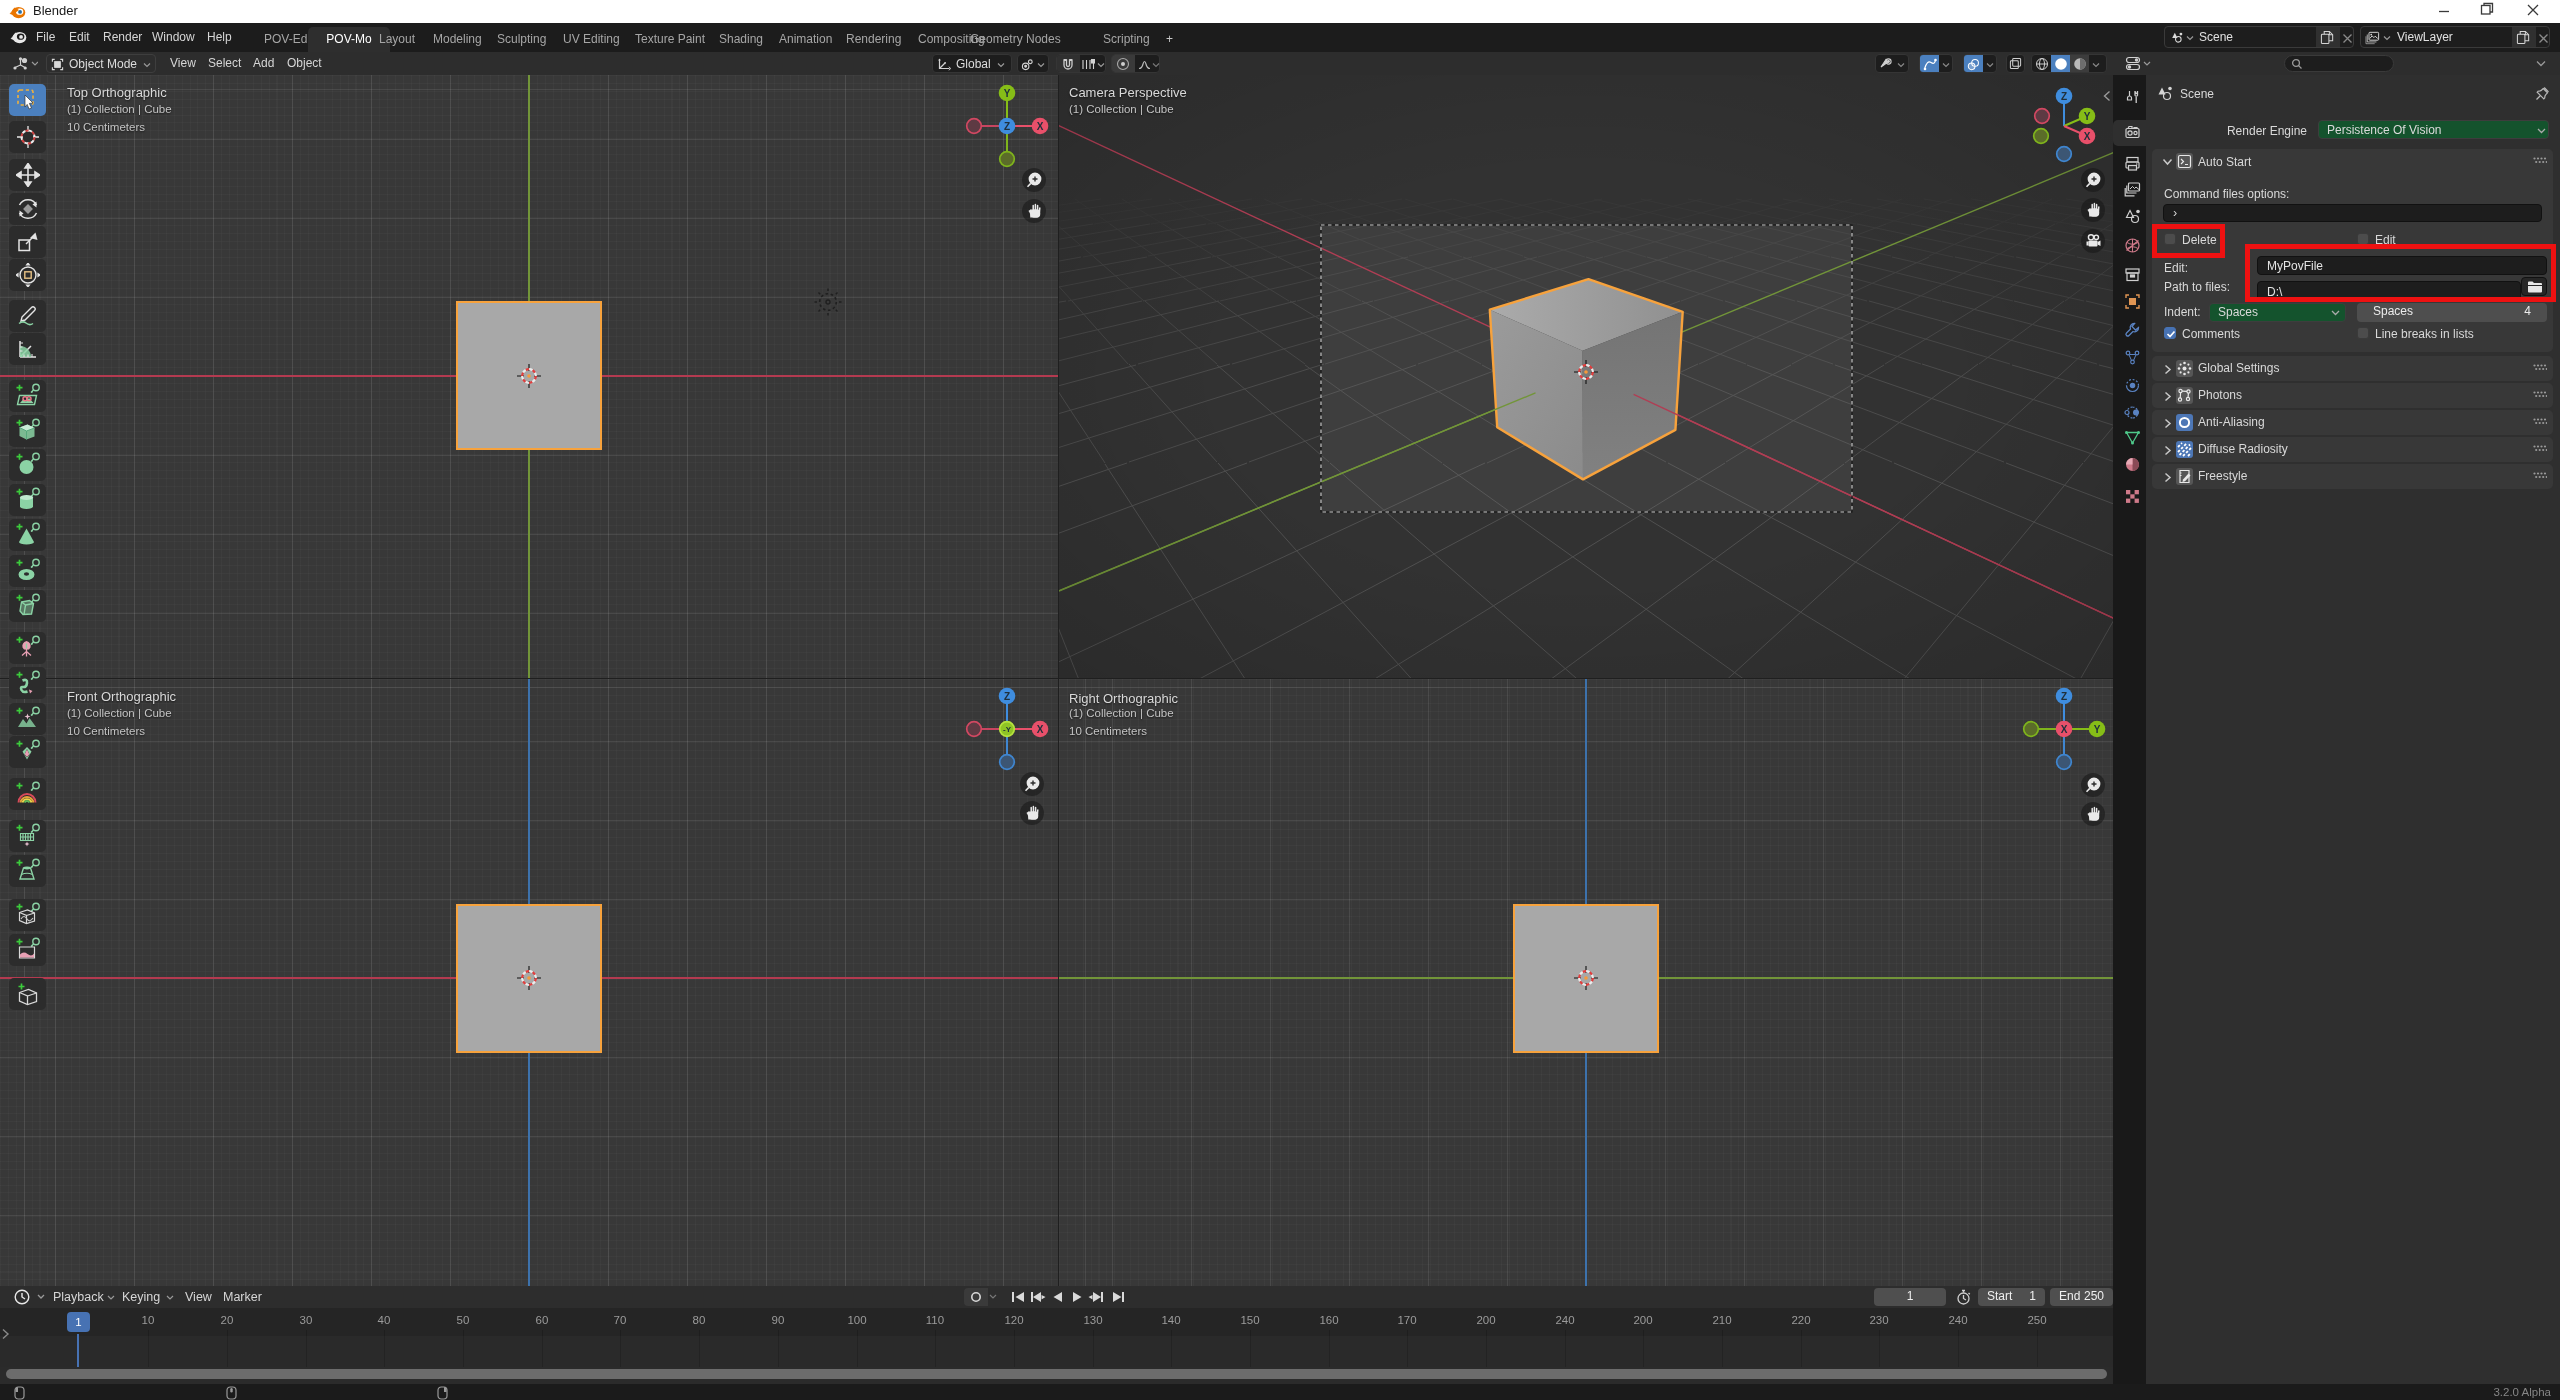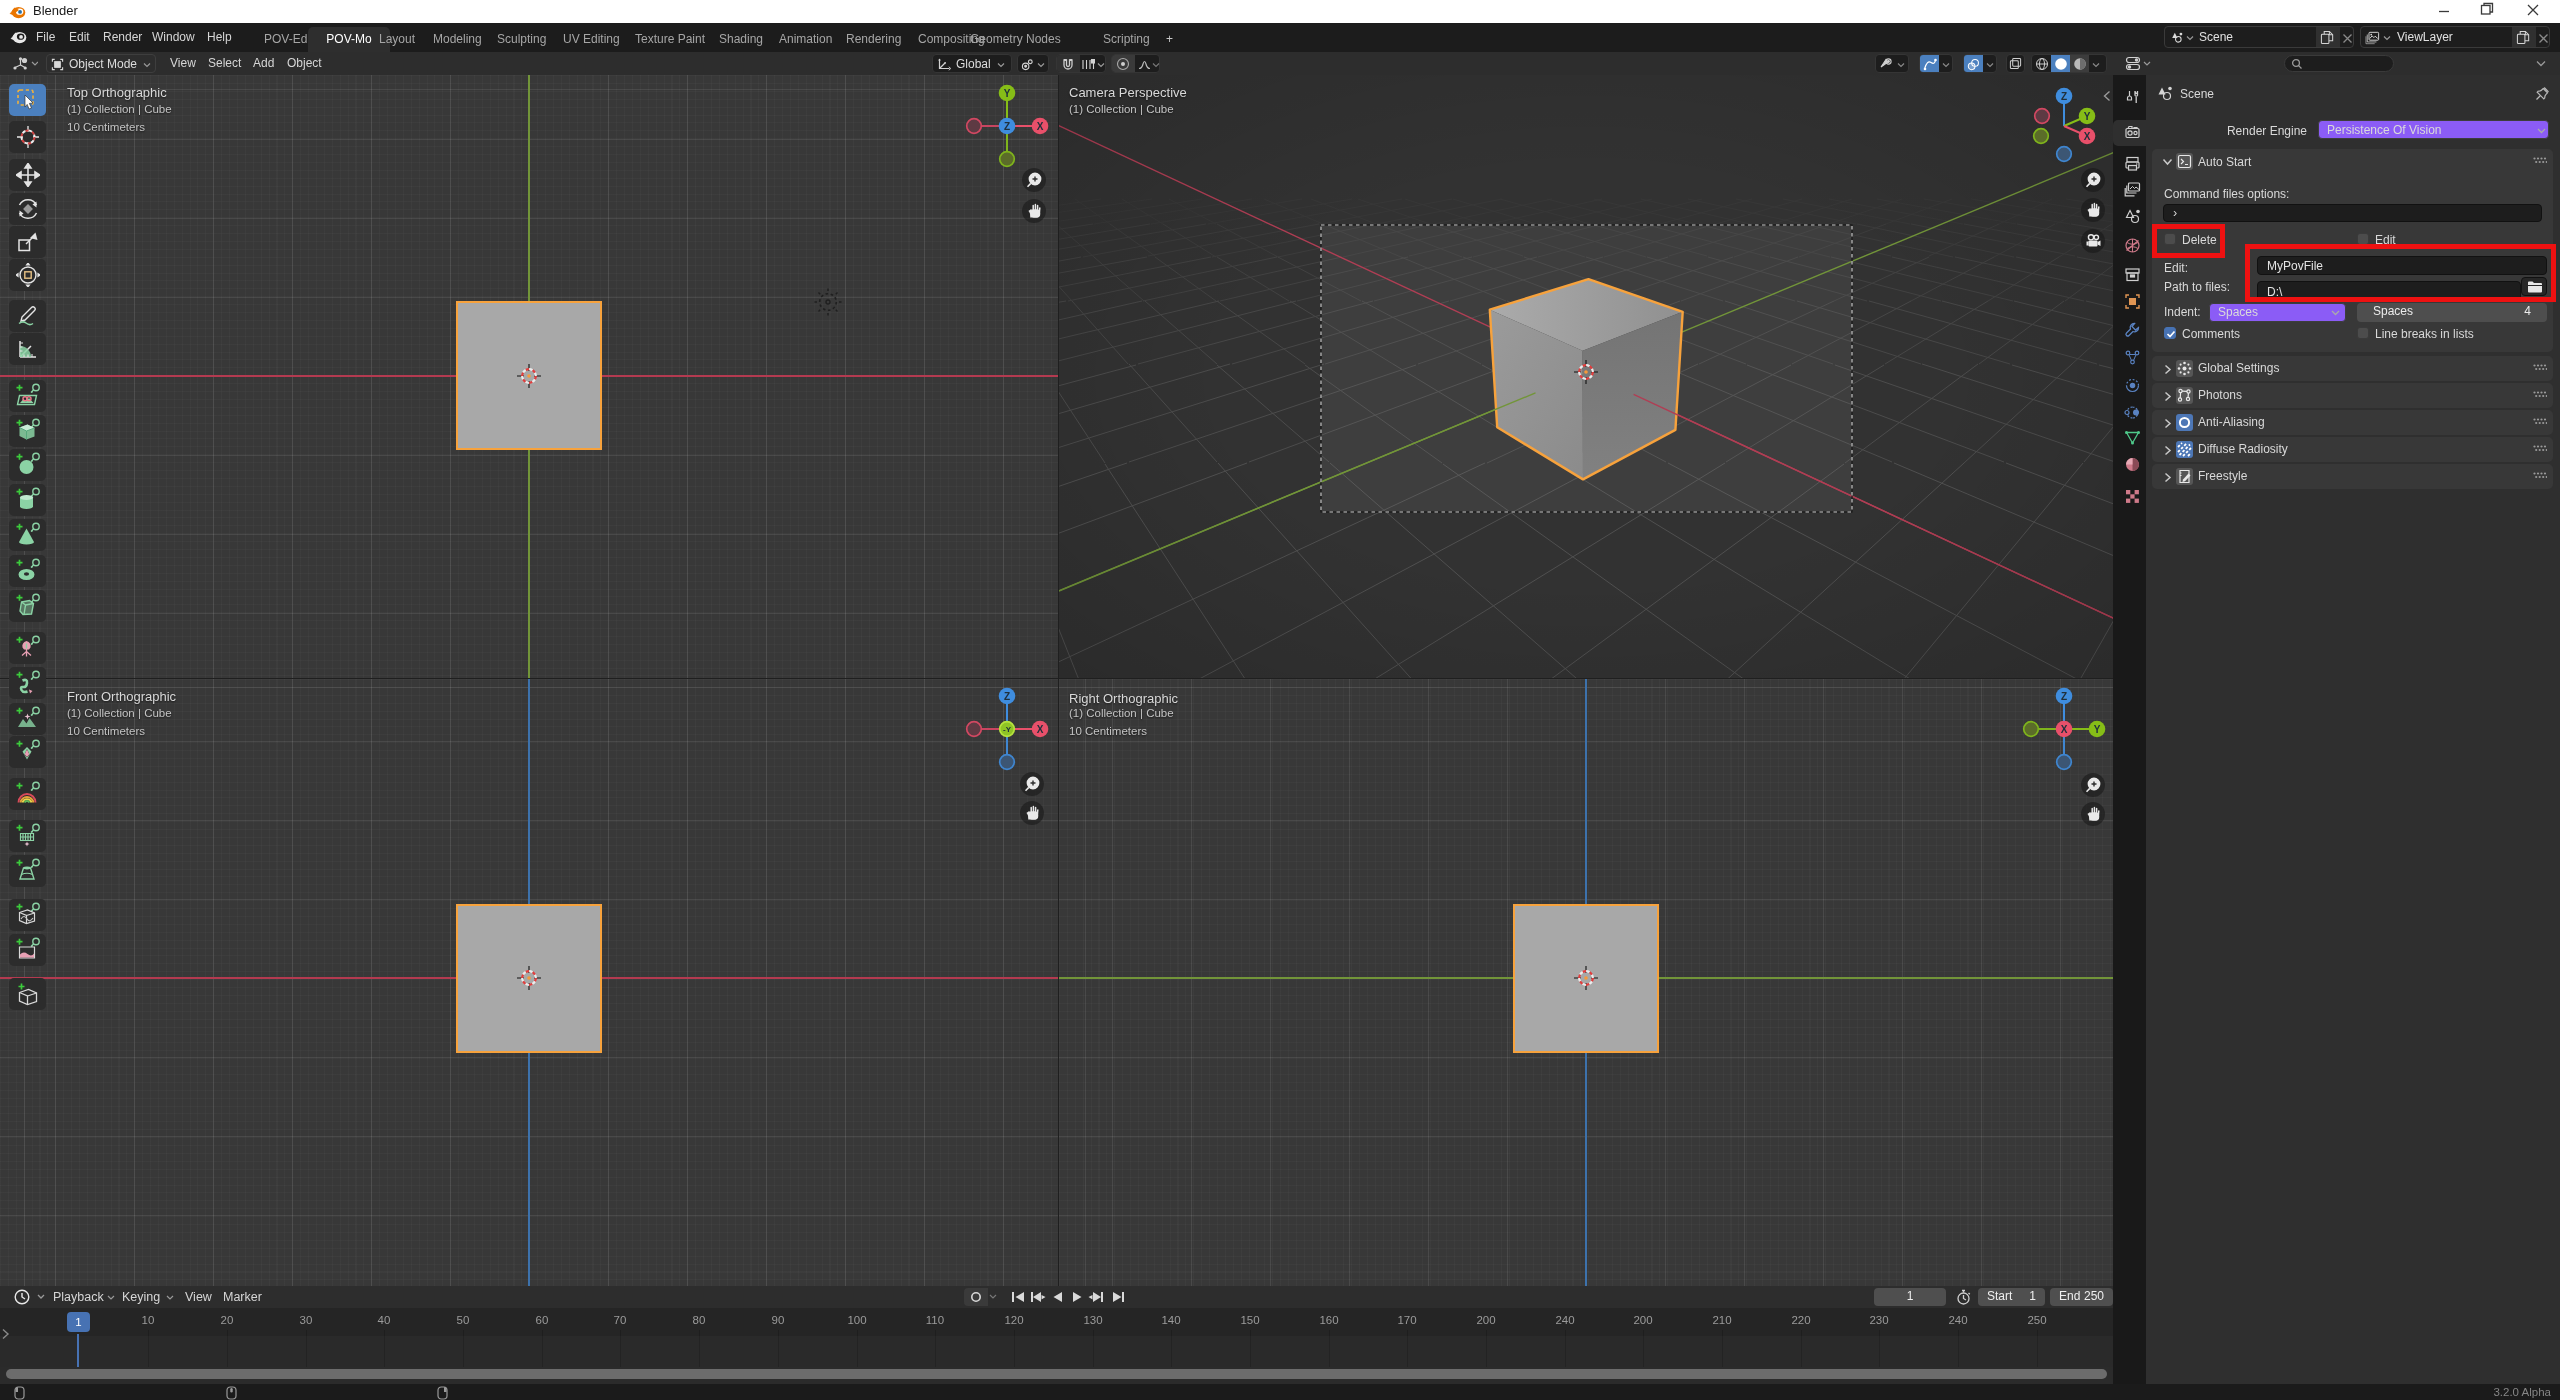--- a/index.html
+++ b/index.html
@@ -29,21 +29,21 @@
 
 .tbtn{position:absolute;left:9px;width:37px;height:32px;background:#2c2c2c;border-radius:5px}
 .tbtn.act{background:#4b80bf}
 .tbtn svg{position:absolute;left:50%;top:50%;transform:translate(-50%,-50%)}
 
 #pstrip{left:2113px;top:75px;width:33px;height:1309px;background:#191919}
 #pcontent{left:2146px;top:75px;width:414px;height:1309px;background:#2f2f2f;font-size:12px;color:#d4d4d4}
 .panel{position:absolute;left:6px;width:401px;background:#383838;border-radius:5px}
 .ptext{position:absolute;white-space:nowrap;color:#d9d9d9}
 .field{position:absolute;background:#1d1d1d;border-radius:4px;color:#e4e4e4;border:1px solid #111}
-.dd{position:absolute;background:#8b5cf6;border:1px solid #3d3d3d;border-radius:4px;color:#dadada}
+.dd{position:absolute;background:#14532d;border:1px solid #3d3d3d;border-radius:4px;color:#dadada}
 .slider{position:absolute;background:#4e4e4e;border-radius:4px;color:#ececec}
 .chk{position:absolute;width:12px;height:12px;background:#4c4c4c;border:1px solid #3a3a3a;border-radius:3px}
 .chk.on{background:#4772b3;border-color:#4772b3}
 .redbox{position:absolute;border:5px solid #ee1111}
 
 #tl{left:0;top:1286px;width:2113px;height:98px;background:#2b2b2b}
 #tlhdr{position:absolute;left:0;top:0;width:2113px;height:22px;background:#2d2d2d;color:#d6d6d6;font-size:12.5px}
 #ruler{position:absolute;left:0;top:22px;width:2113px;height:28px;background:#252525}
 .fnum{position:absolute;top:6px;transform:translateX(-50%);color:#9b9b9b;font-size:11.5px}
 #track{position:absolute;left:0;top:50px;width:2113px;height:31px;background:#2a2a2a}

